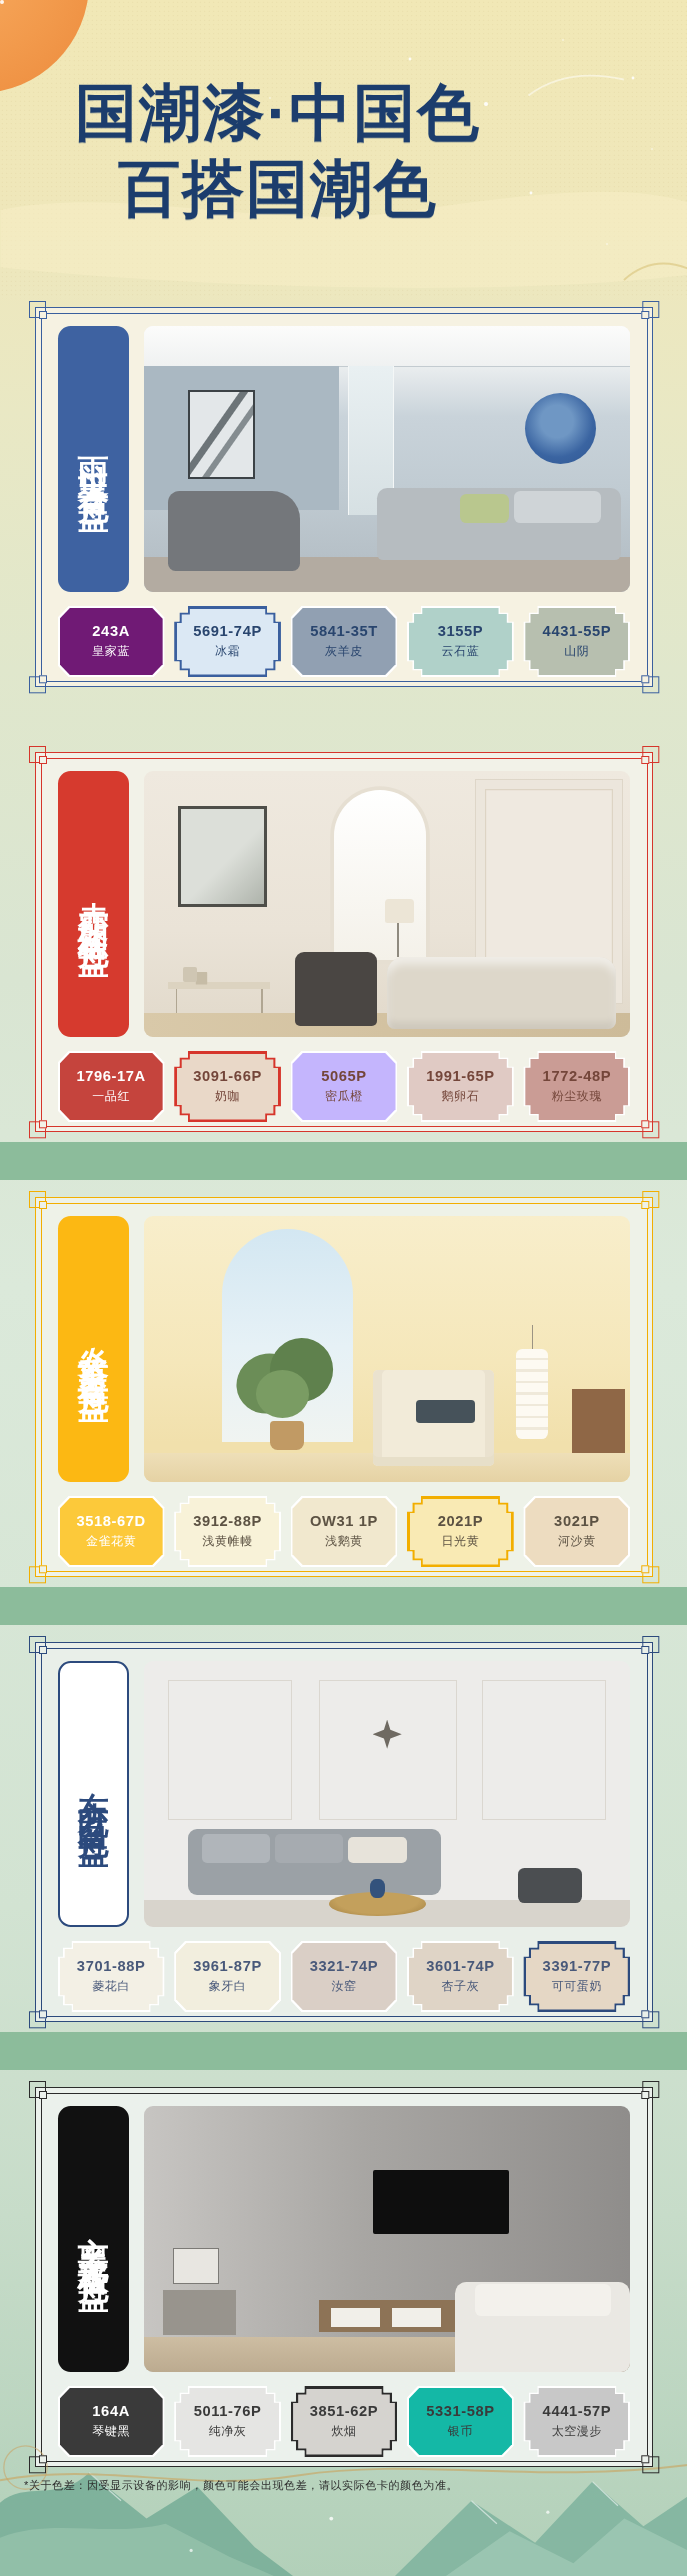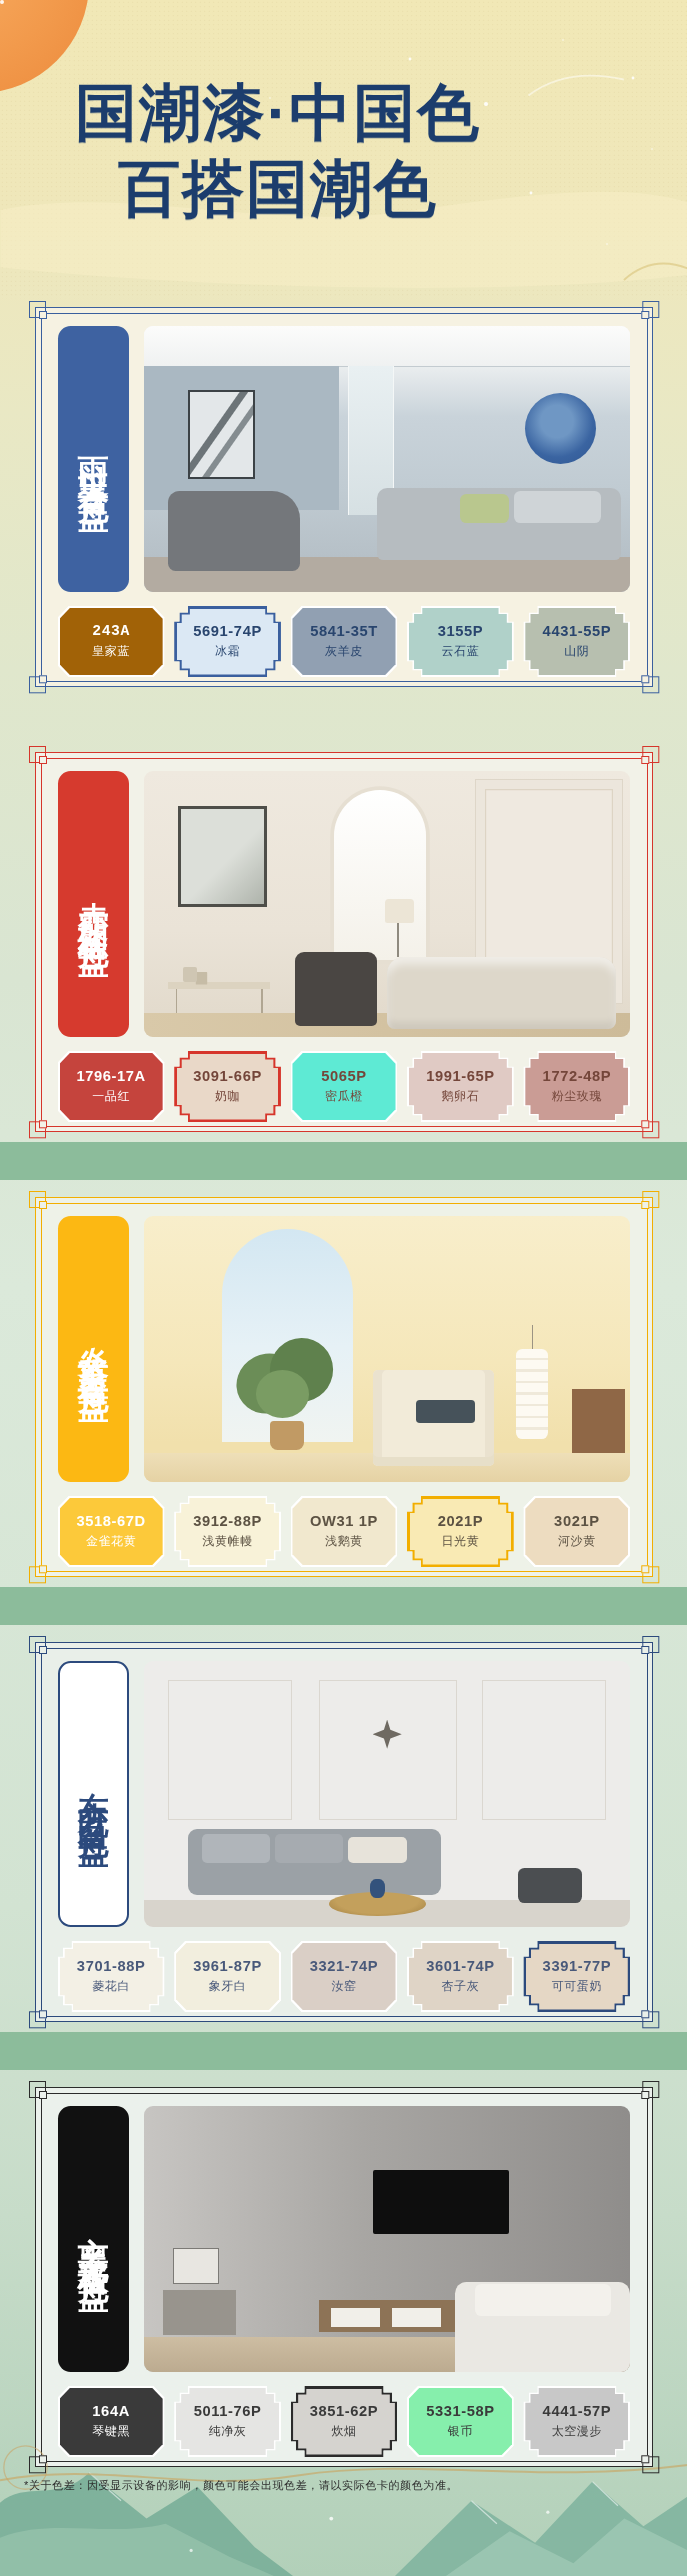--- a/index.html
+++ b/index.html
@@ -150,21 +150,21 @@
             <i class="rug"></i>
             <i class="sofa"></i>
             <i class="cushA"></i>
             <i class="cushB"></i>
             <i class="chair"></i>
           </div>
         </div>
         <div class="swrow">
           <div class="sw sa">
             <i class="rim sa"></i>
-            <div class="fill sa" style="background: #a16207; font-family: Liberation Mono, monospace;">
+            <div class="fill sa" style="background: #701a75;">
               <div class="swcode" style="color: rgb(255, 255, 255);">243A</div>
               <div class="swname" style="color: rgb(255, 255, 255);">皇家蓝</div>
             </div>
           </div>
           <div class="sw sb hl">
             <i class="rim sb" style="background: rgb(58, 95, 158);"></i>
             <div class="fill sb" style="background: rgb(219, 232, 244);">
               <div class="swcode" style="color: rgb(41, 69, 110);">5691-74P</div>
               <div class="swname" style="color: rgb(41, 69, 110);">冰霜</div>
             </div>
@@ -227,21 +227,21 @@
           </div>
           <div class="sw sb hl">
             <i class="rim sb" style="background: rgb(214, 53, 43);"></i>
             <div class="fill sb" style="background: rgb(233, 216, 200);">
               <div class="swcode" style="color: rgb(116, 70, 58);">3091-66P</div>
               <div class="swname" style="color: rgb(116, 70, 58);">奶咖</div>
             </div>
           </div>
           <div class="sw sa">
             <i class="rim sa"></i>
-            <div class="fill sa" style="background: #5eead4; text-align: center;">
+            <div class="fill sa" style="background: #c4b5fd; text-align: center;">
               <div class="swcode" style="color: rgb(116, 70, 58);">5065P</div>
               <div class="swname" style="color: rgb(116, 70, 58);">密瓜橙</div>
             </div>
           </div>
           <div class="sw sb">
             <i class="rim sb"></i>
             <div class="fill sb" style="background: rgb(224, 202, 196);">
               <div class="swcode" style="color: rgb(116, 70, 58);">1991-65P</div>
               <div class="swname" style="color: rgb(116, 70, 58);">鹅卵石</div>
             </div>
@@ -426,21 +426,21 @@
           </div>
           <div class="sw sb hl">
             <i class="rim sb" style="background: rgb(43, 43, 43);"></i>
             <div class="fill sb" style="background: rgb(213, 211, 207);">
               <div class="swcode" style="color: rgb(58, 58, 58);">3851-62P</div>
               <div class="swname" style="color: rgb(58, 58, 58);">炊烟</div>
             </div>
           </div>
           <div class="sw sa">
             <i class="rim sa"></i>
-            <div class="fill sa" style="background: #86efac;">
+            <div class="fill sa" style="background: #14b8a6;">
               <div class="swcode" style="color: rgb(58, 58, 58);">5331-58P</div>
               <div class="swname" style="color: rgb(58, 58, 58);">银币</div>
             </div>
           </div>
           <div class="sw sb">
             <i class="rim sb"></i>
             <div class="fill sb" style="background: rgb(200, 200, 200);">
               <div class="swcode" style="color: rgb(58, 58, 58);">4441-57P</div>
               <div class="swname" style="color: rgb(58, 58, 58);">太空漫步</div>
             </div>

